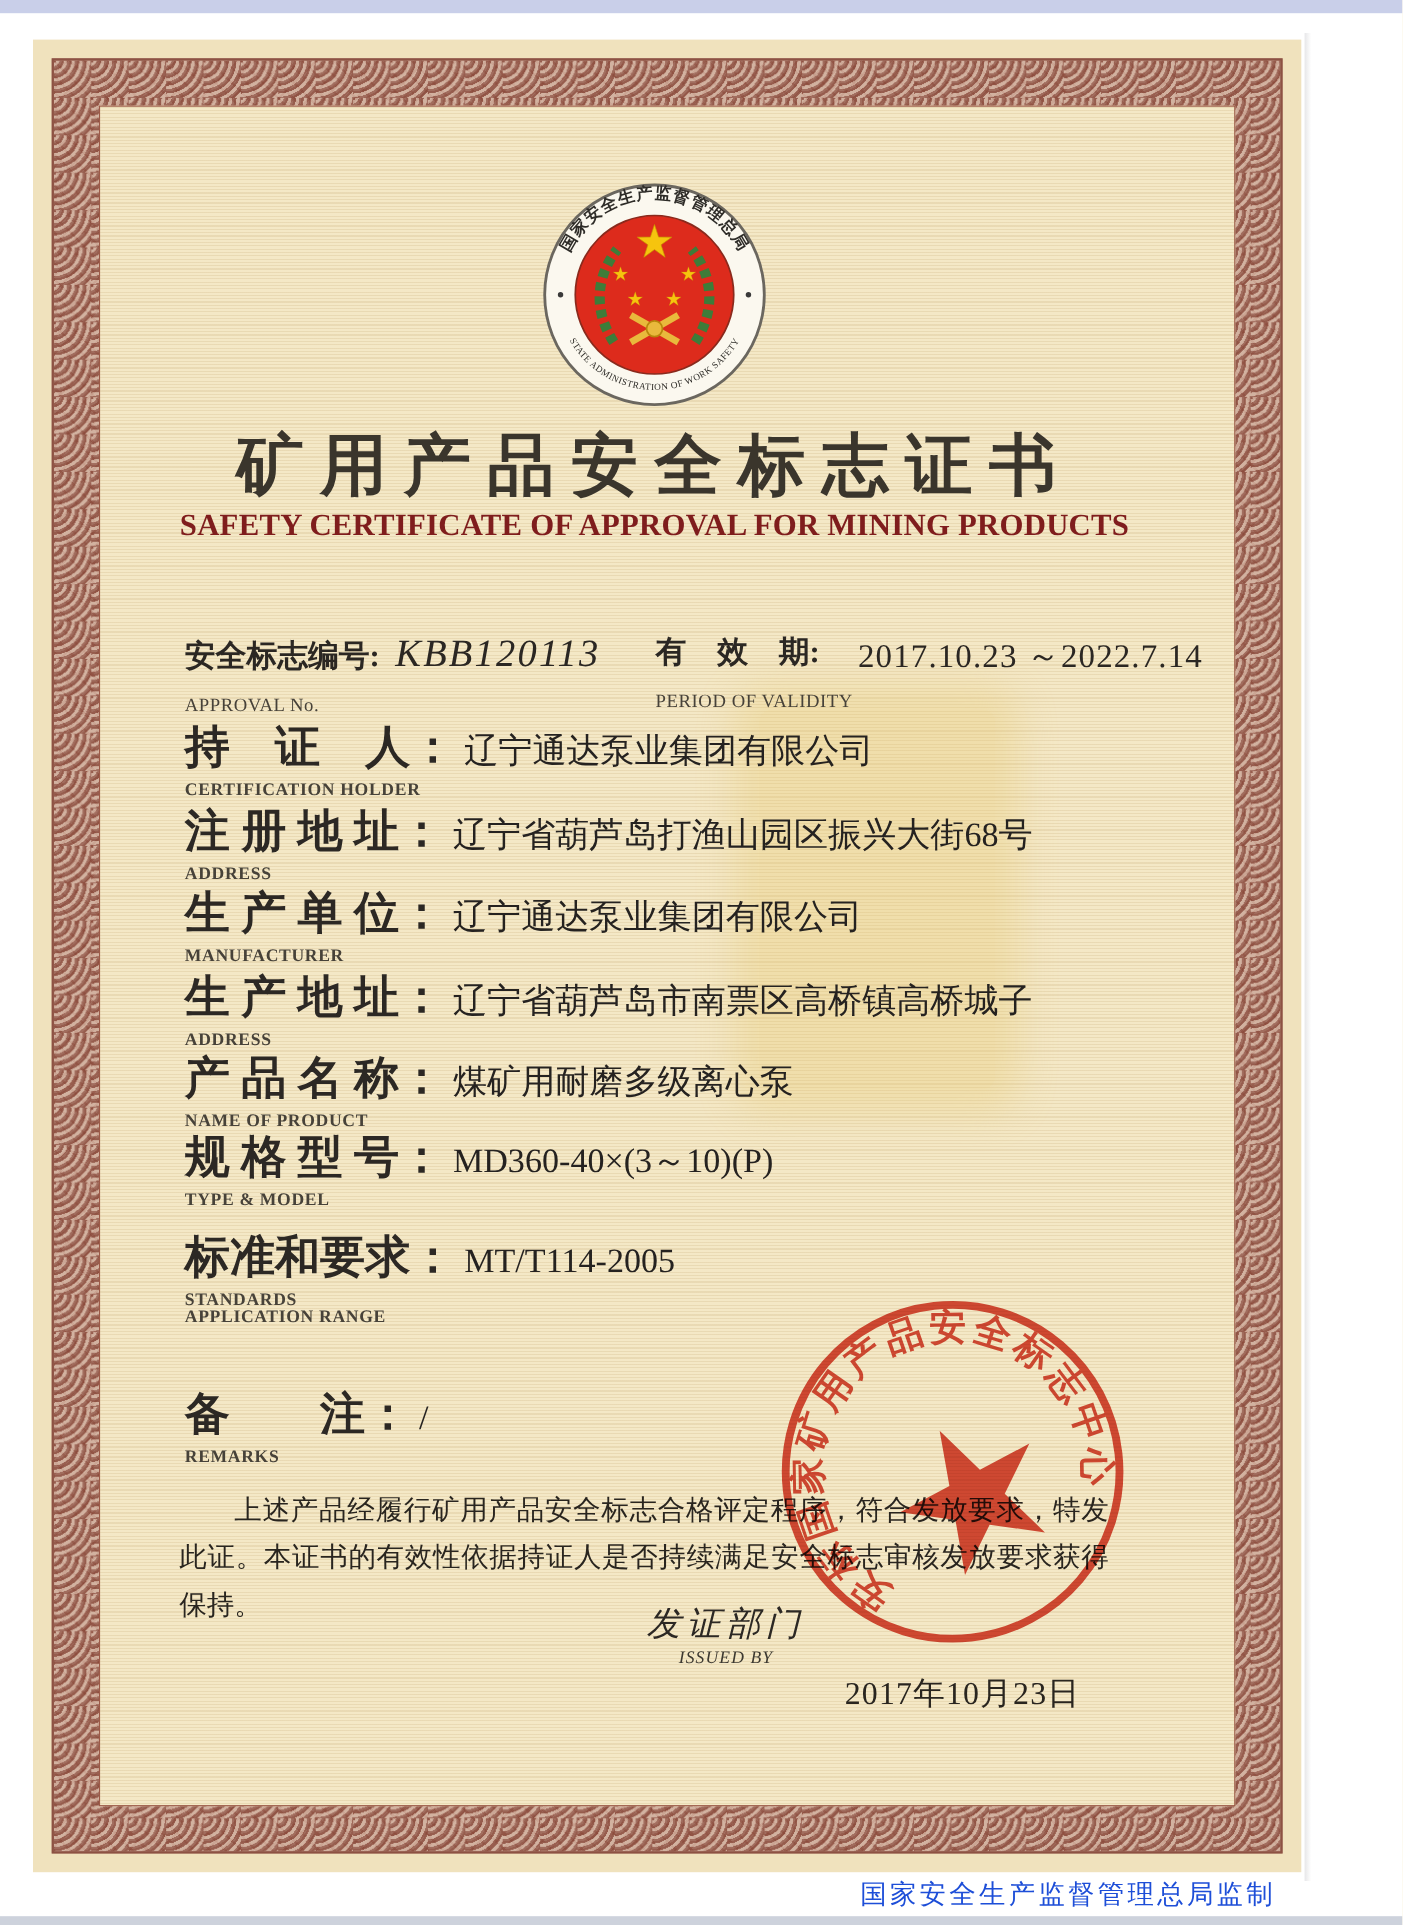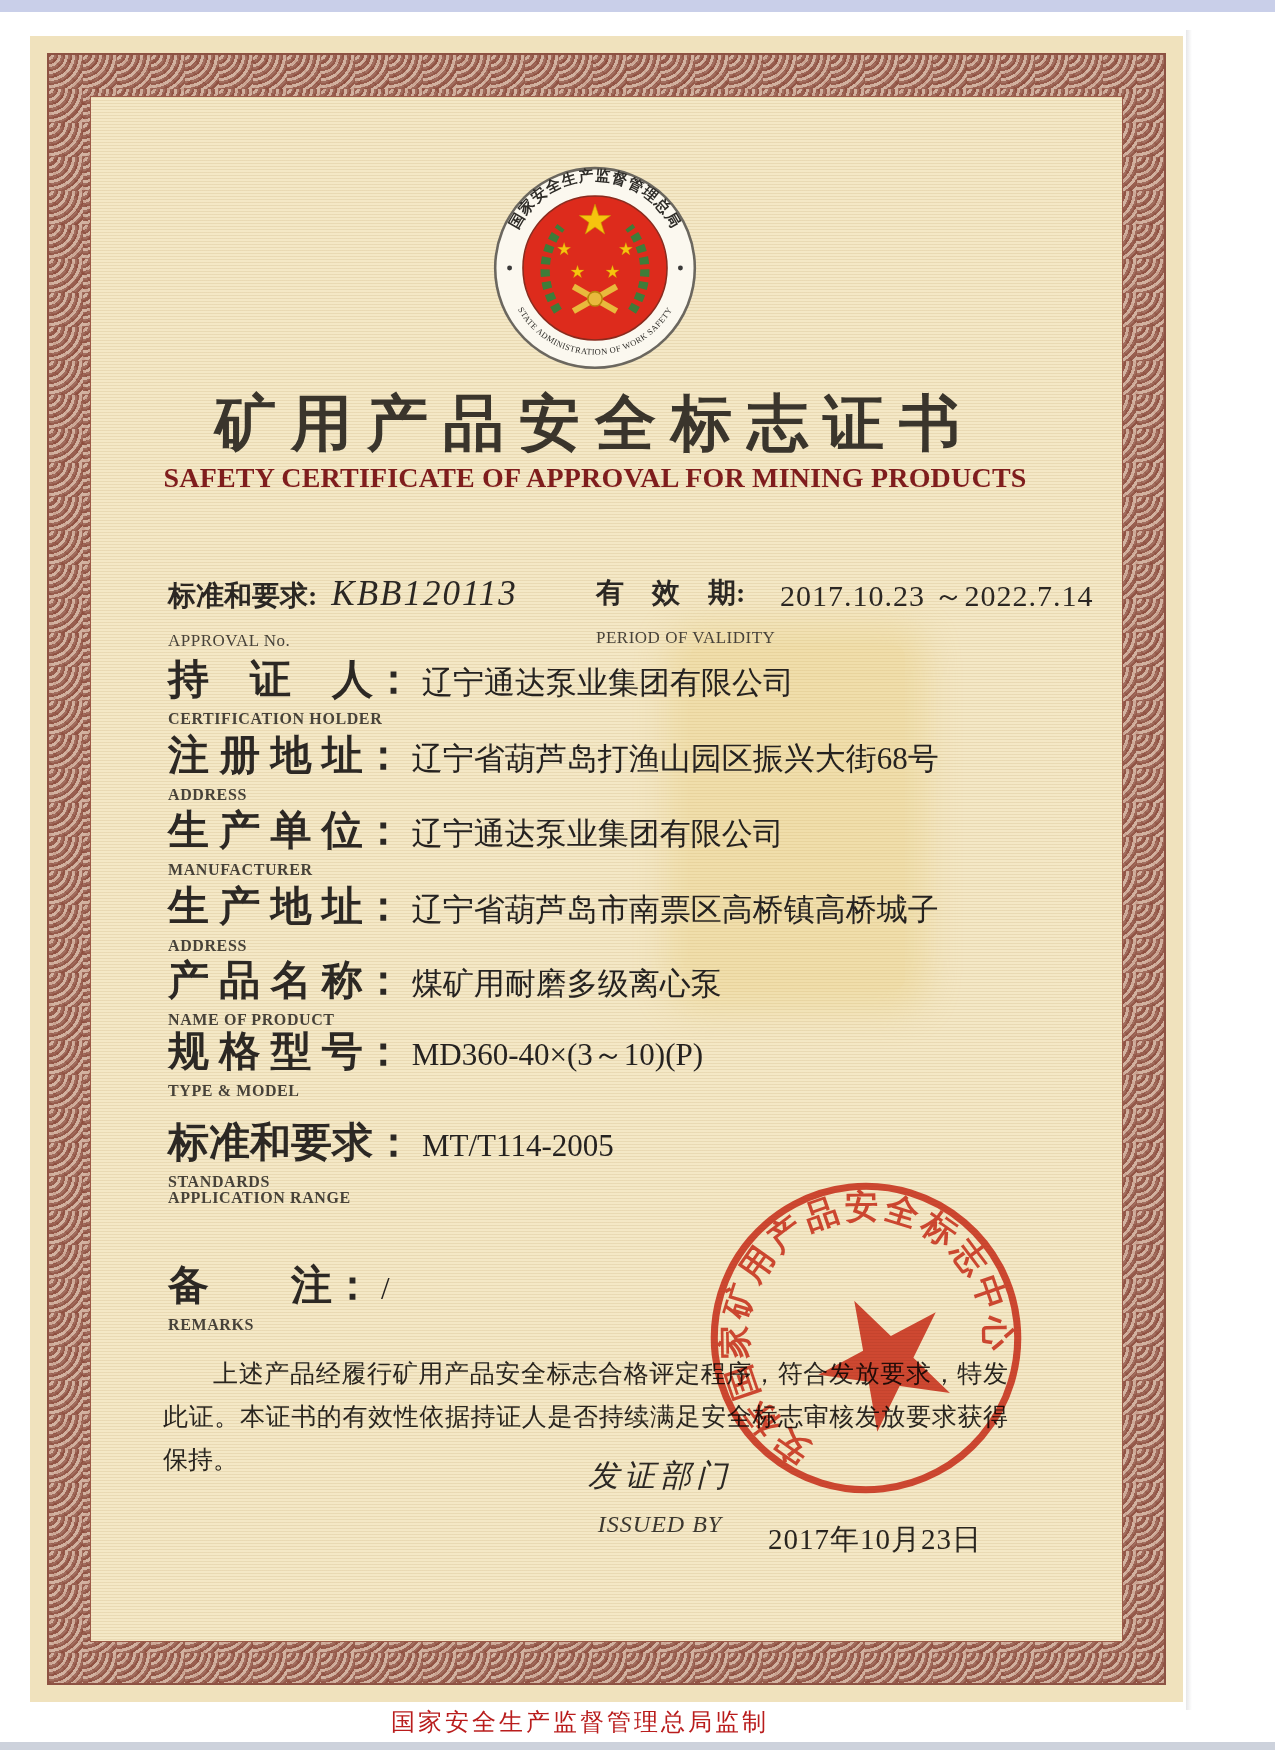--- a/index.html
+++ b/index.html
@@ -65,28 +65,28 @@
   .row .val{font-size:31px;color:#252220;margin-left:8px;text-align:center;}
   .row .en{font-size:16px;letter-spacing:.6px;color:#474239;margin-top:3px;font-weight:bold;}
 
   
   .statement{
     position:absolute;left:163px;top:1352px;width:845px;
     font-size:25px;line-height:1.72;text-indent:2em;color:#29251f;text-align:justify;
   }
   .issuer{position:absolute;left:545px;top:1455px;width:230px;text-align:center;font-style:italic;}
   .issuer-zh{font-size:31px;letter-spacing:5px;color:#2c2824;}
-  .issuer-en{font-size:24px;letter-spacing:1px;color:#3c3830;margin-top:14px;}
+  .issuer-en{font-size:16px;letter-spacing:1px;color:#3c3830;margin-top:2px;}
   .issue-date{position:absolute;left:768px;top:1520px;font-size:29px;letter-spacing:1px;color:#29251f;}
 
   .stamp{position:absolute;left:698px;top:1170px;width:336px;height:336px;mix-blend-mode:multiply;opacity:.92;transform:rotate(-2deg);}
 
   .bottom-note{
-    position:absolute;top:1706px;left:0;width:1160px;text-align:center;
-    font-size:24px;letter-spacing:3px;color:#b91c1c;
+    position:absolute;top:1706px;left:0;width:1160px;text-align:right;
+    font-size:24px;letter-spacing:3px;color:#1d4ed8;
   }
 </style>
 </head>
 <body>
 
 <div class="top-strip"></div>
 <div class="bottom-strip"></div>
 <div class="right-shadow"></div>
 
 <div class="paper">
@@ -129,21 +129,21 @@
     <textPath href="#embBot" startOffset="50%" text-anchor="middle">STATE ADMINISTRATION OF WORK SAFETY</textPath>
   </text>
 </svg>
 
 <div class="title-zh">矿用产品安全标志证书</div>
 <div class="title-en">SAFETY CERTIFICATE OF APPROVAL FOR MINING PRODUCTS</div>
 
 <div class="approval-row">
   <div class="apv-group" style="left:0;">
     <div class="apv-main">
-      <span>标准和要求:</span><span class="apv-value">KBB120113</span>
+      <span>安全标志编号:</span><span class="apv-value">KBB120113</span>
     </div>
     <div class="apv-en">APPROVAL No.</div>
   </div>
   <div class="apv-group grp-validity">
     <div class="apv-main">有　效　期:</div>
     <div class="apv-en">PERIOD OF VALIDITY</div>
   </div>
   <div class="validity-value">2017.10.23 ～2022.7.14</div>
 </div>
 

